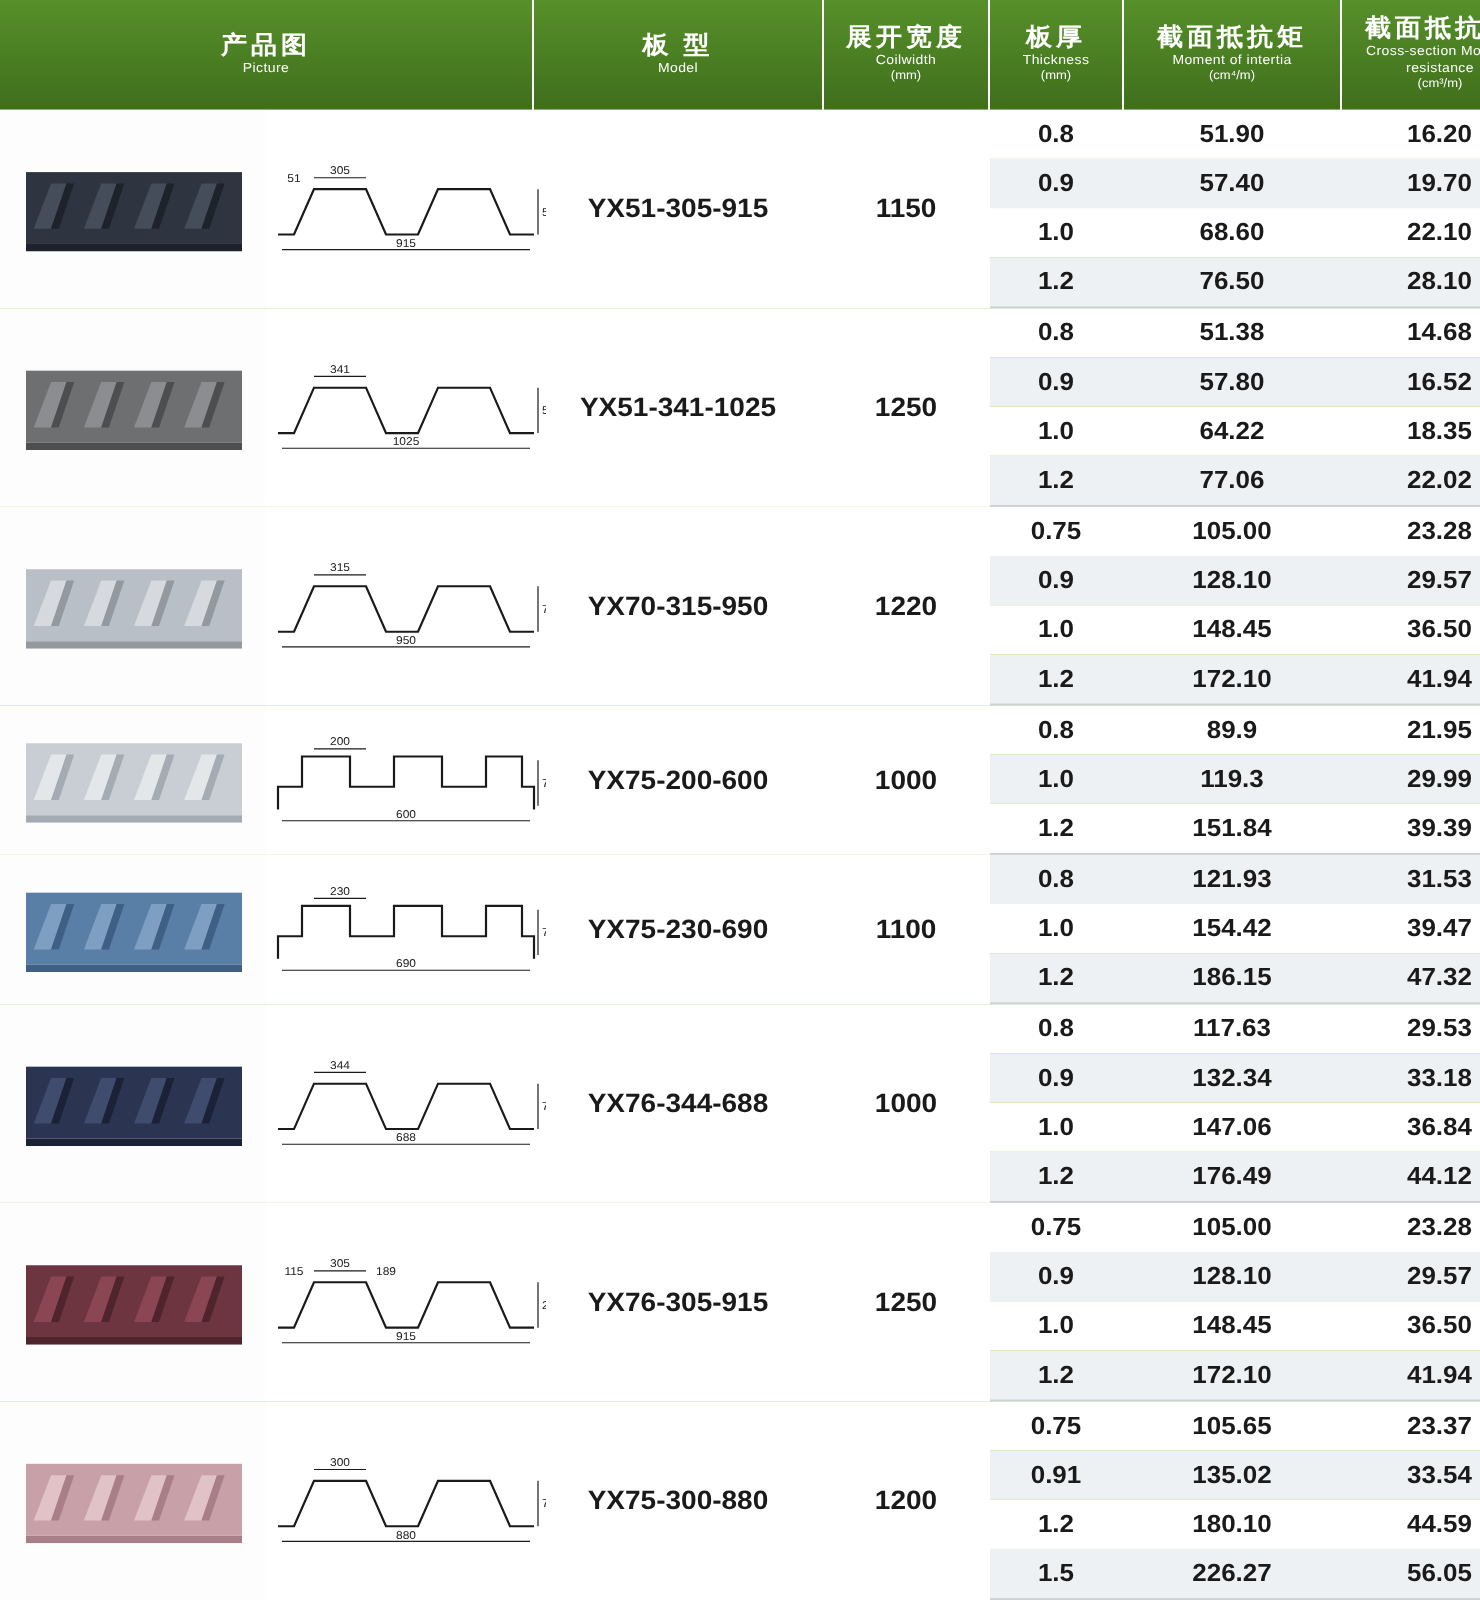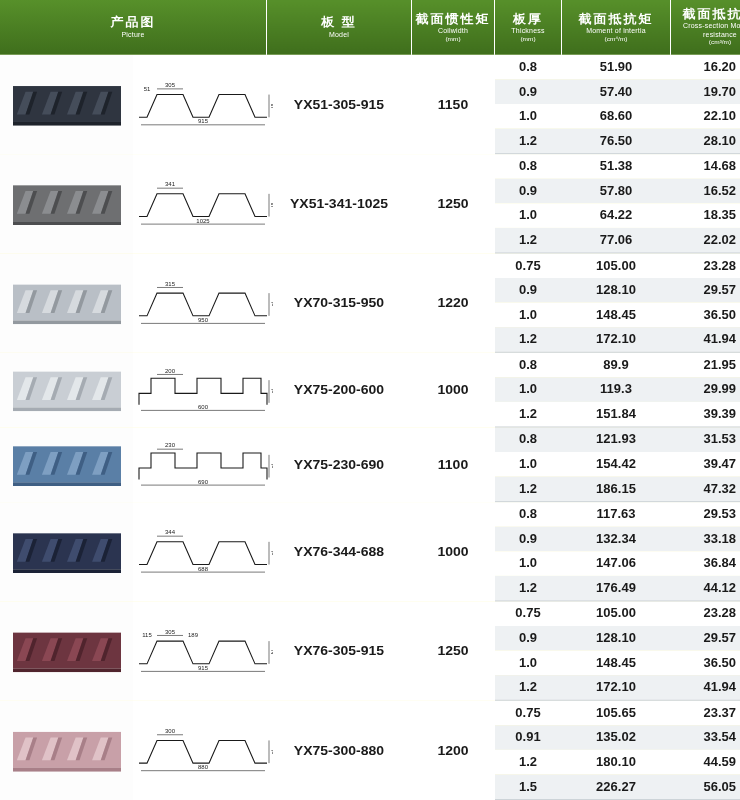--- a/index.html
+++ b/index.html
@@ -11,21 +11,21 @@
     width: 740px;
     height: 800px;
     font-family: "Liberation Sans", sans-serif;
     color: #111;
     overflow: hidden;
   }
   #sheet {
     width: 740px;
     height: 800px;
     position: relative;
-    background: #fef9c3;
+    background: #84cc16;
   }
   table.spec {
     width: 740px;
     border-collapse: collapse;
     table-layout: fixed;
   }
   
   thead th {
     background: #4a7c22;
     background: linear-gradient(180deg,#57902a 0%, #3f6e1c 100%);
@@ -111,21 +111,21 @@
       <tr>
         <th colspan="2" style="width:262px">
           <span class="h-cn">产品图</span>
           <span class="h-en">Picture</span>
         </th>
         <th style="width:140px">
           <span class="h-cn">板 型</span>
           <span class="h-en">Model</span>
         </th>
         <th style="width:78px">
-          <span class="h-cn">截面惯性矩</span>
+          <span class="h-cn">展开宽度</span>
           <span class="h-en">Coilwidth</span>
           <span class="h-unit">(mm)</span>
         </th>
         <th style="width:62px">
           <span class="h-cn">板厚</span>
           <span class="h-en">Thickness</span>
           <span class="h-unit">(mm)</span>
         </th>
         <th style="width:104px">
           <span class="h-cn">截面抵抗矩</span>

